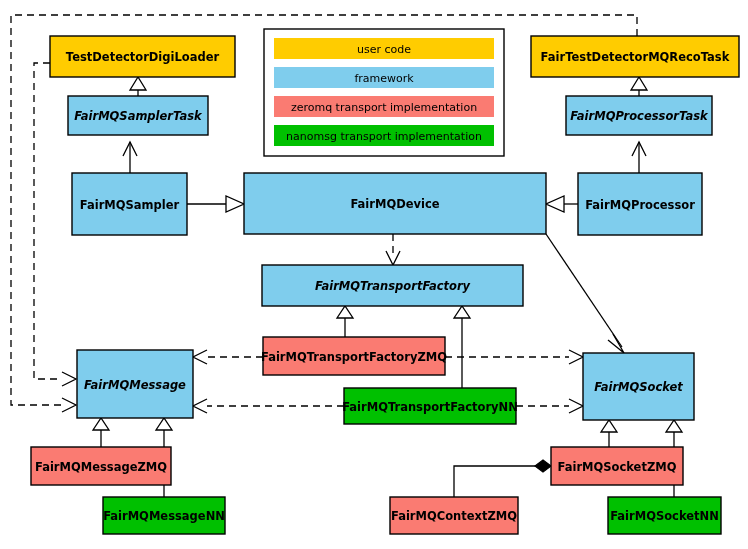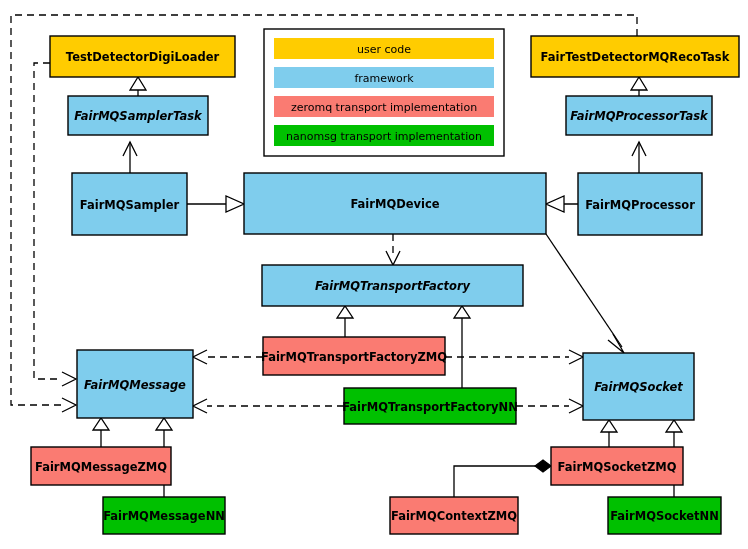--- a/index.html
+++ b/index.html
@@ -10,21 +10,20 @@
   }
   body {
     font-family: "DejaVu Sans", "Liberation Sans", sans-serif;
   }
   #diagram-root {
     position: relative;
     width: 748px;
     height: 549px;
     background: #ffffff;
     overflow: hidden;
-    border-radius: 9px;
   }
   svg.canvas {
     position: absolute;
     left: 0;
     top: 0;
     width: 748px;
     height: 549px;
     display: block;
   }
   .node-rect {

